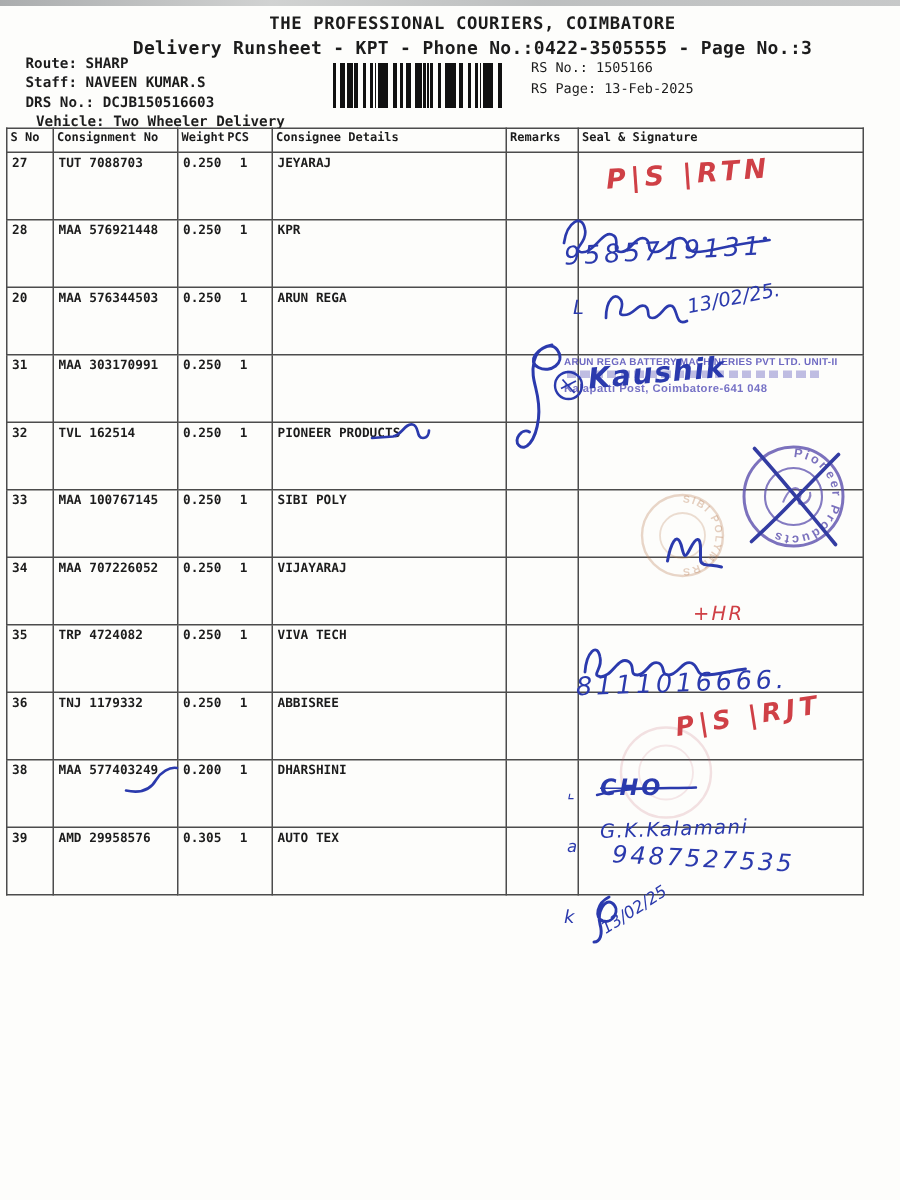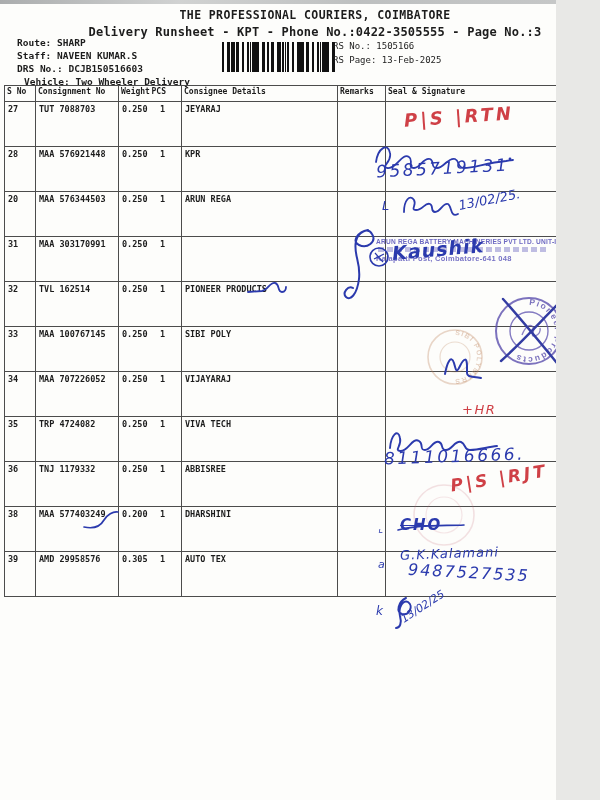--- a/index.html
+++ b/index.html
@@ -1,25 +1,25 @@
 <!DOCTYPE html>
 <html><head>
 <meta charset="utf-8">
 <style>
   html,body{margin:0;padding:0;background:#e8e8e6;}
-  .page{position:relative;width:556px;height:800px;background:#fdfdfb;overflow:hidden;
+  .page{position:relative;width:600px;height:800px;background:#fdfdfb;overflow:hidden;
         font-family:"DejaVu Sans Mono",monospace;color:#1c1c1c;}
   .scan-edge{position:absolute;left:0;top:0;width:600px;height:4px;
         background:linear-gradient(90deg,#8f9294,#c2c4c4 30%,#a8abac 60%,#b5b7b8);opacity:.75;}
   .hdr-center{position:absolute;left:30px;top:8px;width:570px;text-align:center;}
   .doc-title{font-size:11.5px;font-weight:700;letter-spacing:.4px;}
   .doc-subtitle{font-size:12px;font-weight:700;margin-top:3px;letter-spacing:.2px;}
   .fields-left{position:absolute;left:17px;top:36px;font-size:9.5px;font-weight:700;line-height:13px;}
   .fields-left .indent{padding-left:7px;}
-  .fields-right{position:absolute;left:333px;top:39px;font-size:9px;line-height:14px;font-weight:500;}
+  .fields-right{position:absolute;left:354px;top:39px;font-size:9px;line-height:14px;font-weight:500;}
   .barcode{position:absolute;left:222px;top:42px;width:114px;height:30px;
         background:
           repeating-linear-gradient(90deg,#111 0 2px,transparent 2px 5px),
           repeating-linear-gradient(90deg,#111 0 1px,transparent 1px 7px),
           repeating-linear-gradient(90deg,transparent 0 9px,#111 9px 13px,transparent 13px 23px);}
   table.runsheet{position:absolute;left:4px;top:85px;width:571px;border-collapse:collapse;table-layout:fixed;}
   table.runsheet th,table.runsheet td{border:1px solid #4c4c4c;vertical-align:top;
         font-family:"DejaVu Sans Mono",monospace;font-weight:700;overflow:hidden;}
   table.runsheet th{font-size:8px;height:13px;padding:1px 2px;text-align:left;margin-top:46px;}
   table.runsheet td{font-size:8.5px;height:40px;padding:2px 3px;}

